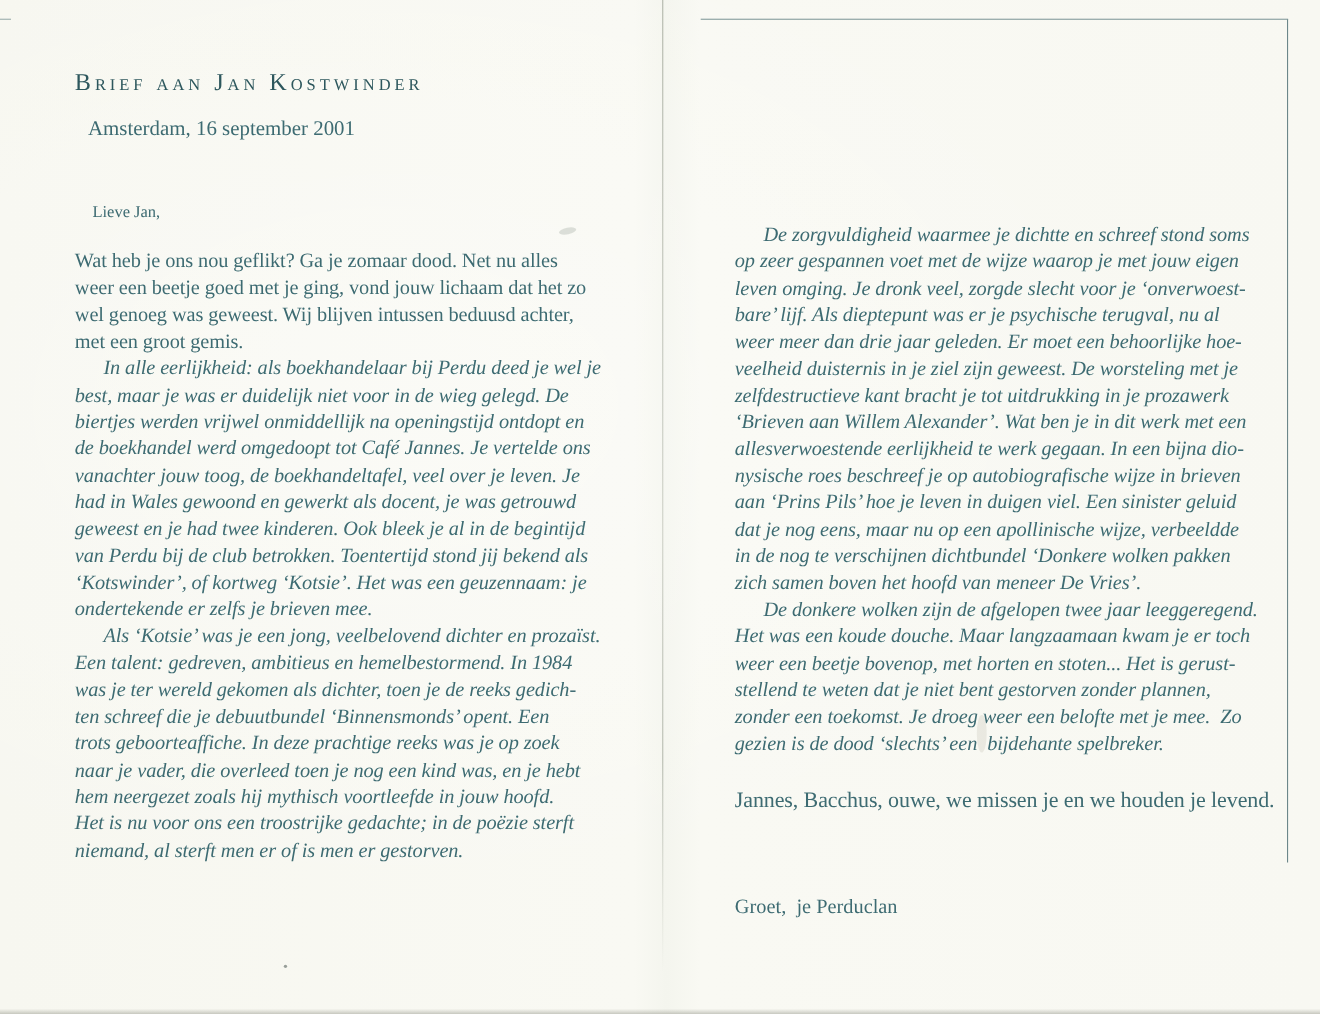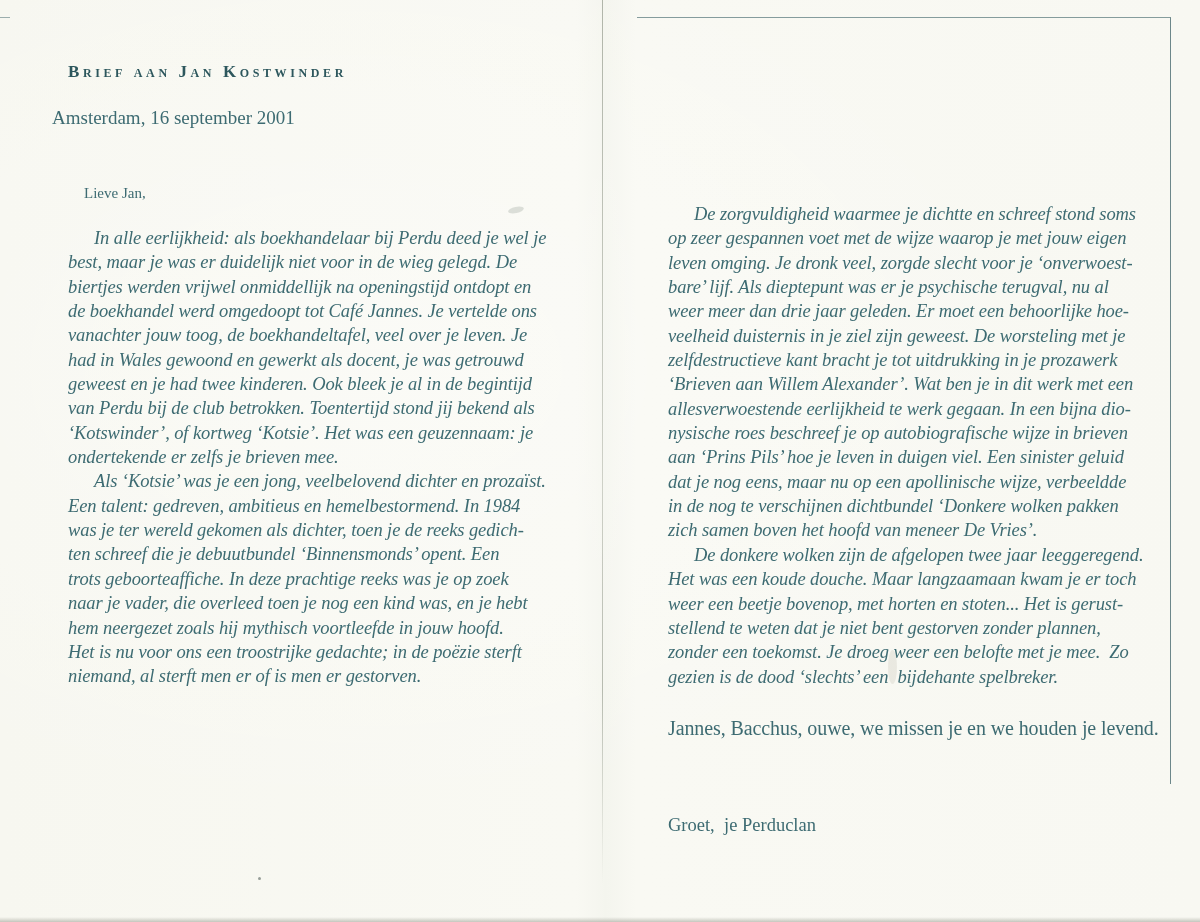--- a/index.html
+++ b/index.html
@@ -51,30 +51,29 @@
     left: 0;
     bottom: 0;
     width: 1200px;
     height: 5px;
     background: linear-gradient(180deg, rgba(0,0,0,0) 0%, rgba(140,142,130,0.25) 55%, rgba(120,122,110,0.4) 100%);
   }
   .letter-title {
     position: absolute;
     left: 68px;
     top: 62px;
-    font-size: 17px;
+    font-size: 22px;
     letter-spacing: 3.6px;
     font-variant: small-caps;
     color: #2d575d;
     white-space: pre;
-    font-weight: bold;
   }
   .dateline {
     position: absolute;
-    left: 52px;
+    left: 80px;
     top: 107px;
     font-size: 19px;
     white-space: pre;
   }
   .salutation {
     position: absolute;
     left: 84px;
     top: 185px;
     font-size: 15px;
     white-space: pre;
@@ -148,20 +147,24 @@
 
   <div class="left-edge-tick"></div>
   <div class="fold-line"></div>
   <div class="page-edge"></div>
 
   <div>
     <div class="letter-title">Brief aan Jan Kostwinder</div>
     <div class="dateline">Amsterdam, 16 september 2001</div>
     <div class="salutation">Lieve Jan,</div>
     <div class="body-block left-body">
+      <p>Wat heb je ons nou geflikt? Ga je zomaar dood. Net nu alles
+weer een beetje goed met je ging, vond jouw lichaam dat het zo
+wel genoeg was geweest. Wij blijven intussen beduusd achter,
+met een groot gemis.</p>
       <p class="indent">In alle eerlijkheid: als boekhandelaar bij Perdu deed je wel je
 best, maar je was er duidelijk niet voor in de wieg gelegd. De
 biertjes werden vrijwel onmiddellijk na openingstijd ontdopt en
 de boekhandel werd omgedoopt tot Café Jannes. Je vertelde ons
 vanachter jouw toog, de boekhandeltafel, veel over je leven. Je
 had in Wales gewoond en gewerkt als docent, je was getrouwd
 geweest en je had twee kinderen. Ook bleek je al in de begintijd
 van Perdu bij de club betrokken. Toentertijd stond jij bekend als
 ‘Kotswinder’, of kortweg ‘Kotsie’. Het was een geuzennaam: je
 ondertekende er zelfs je brieven mee.</p>

